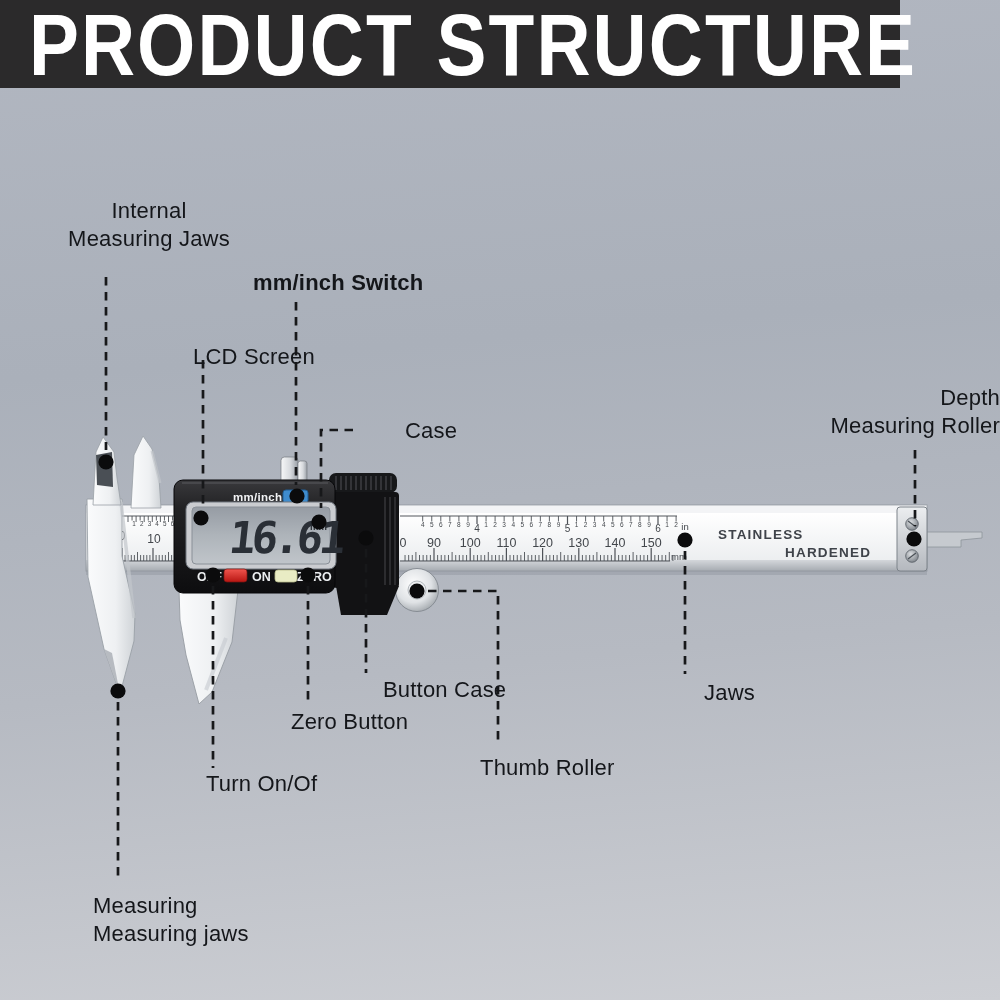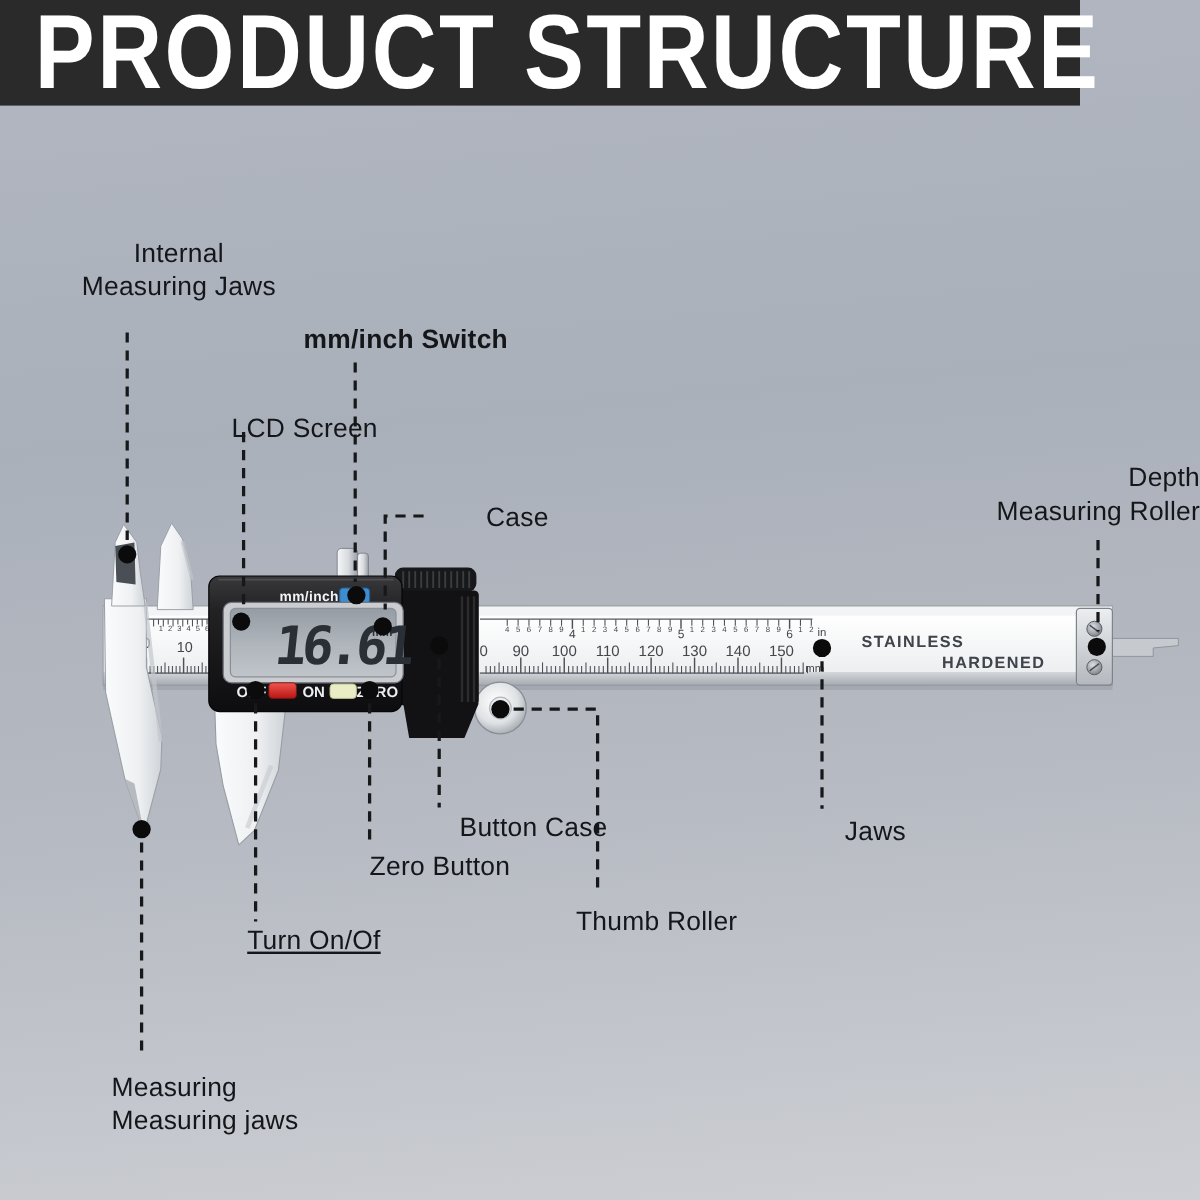--- a/index.html
+++ b/index.html
@@ -22,22 +22,22 @@
     position:absolute;font-size:22px;color:#14161a;letter-spacing:.2px;
     white-space:nowrap;line-height:28px;padding-left:48px;
   }
   .lab-internal{left:0px;top:197px;width:202px;text-align:center;}
   .lab-mminch{left:205px;top:269px;font-weight:bold;}
   .lab-lcd{left:145px;top:328px;margin-top:15px;}
   .lab-unit{left:357px;top:417px;}
   .lab-depth{left:748px;top:384px;width:204px;text-align:right;}
   .lab-ruler{left:656px;top:679px;}
   .lab-battery{left:335px;top:676px;}
-  .lab-zero{left:260px;top:708px;}
-  .lab-turn{left:158px;top:770px;text-decoration:underline;}
+  .lab-zero{left:243px;top:708px;}
+  .lab-turn{left:158px;top:770px;}
   .lab-thumb{left:432px;top:754px;}
   .lab-external{left:45px;top:892px;text-align:left;}
 </style>
 </head>
 <body>
 
 <div class="stage">
 
   <div class="title-bar">
     <div class="title-text">PRODUCT STRUCTURE</div>

